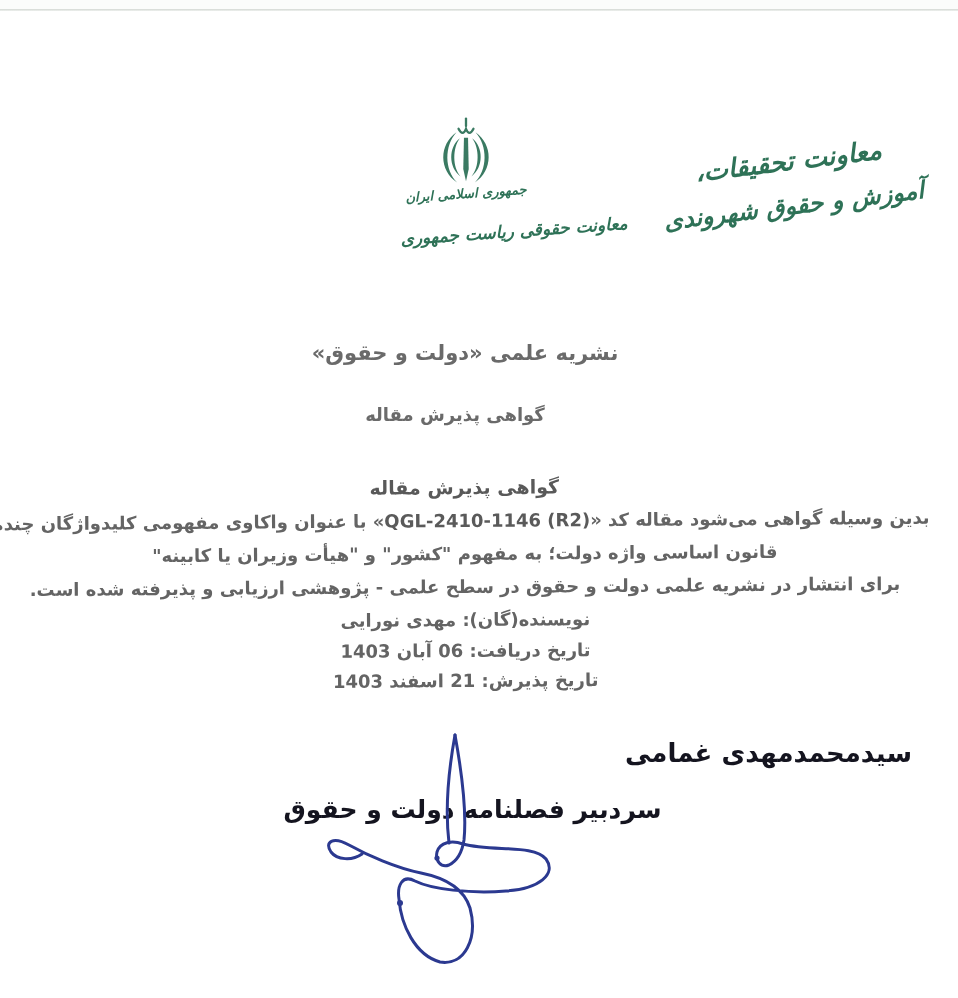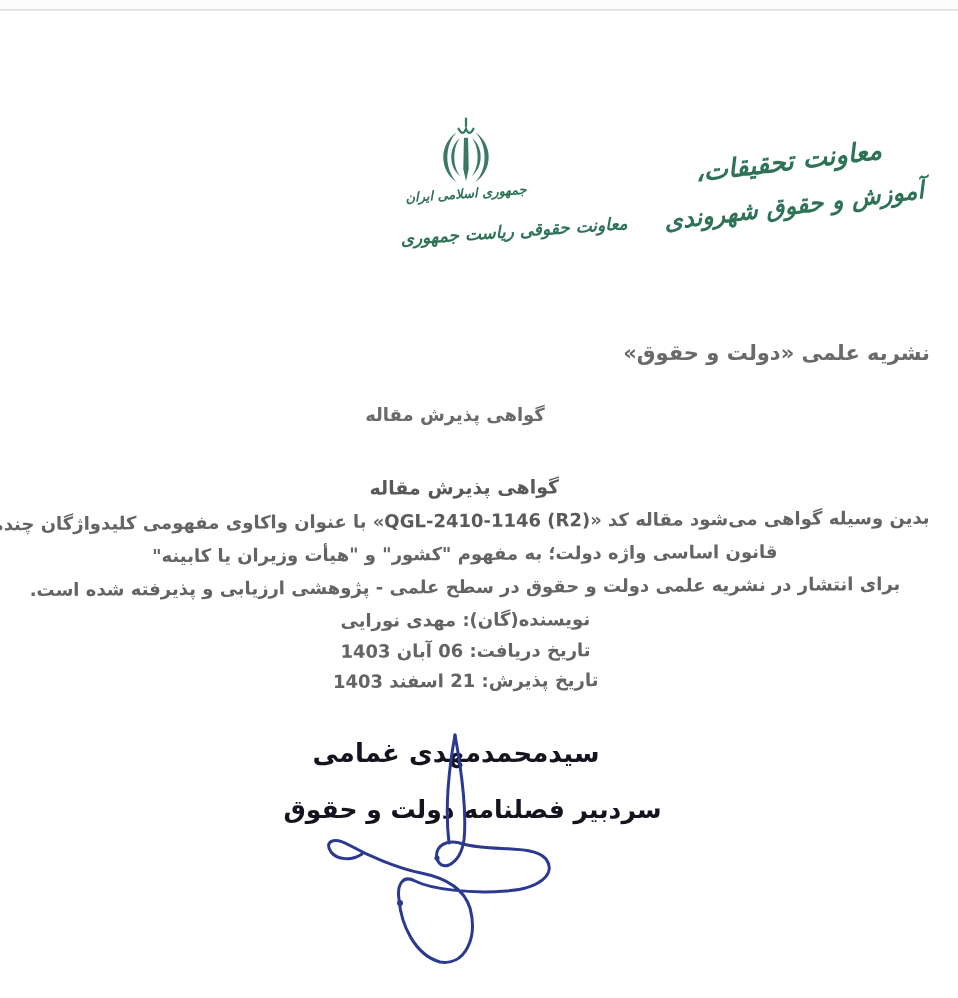--- a/index.html
+++ b/index.html
@@ -31,41 +31,41 @@
     white-space:nowrap; transform:rotate(-4deg);
   }
   .hdr-left-l2 {
     position:absolute; top:221px; left:383px; width:262px; text-align:center;
     color:#2e7257; font-style:italic; font-weight:bold; font-size:17px;
     white-space:nowrap; transform:rotate(-4deg);
   }
 
   
   .journal-title {
-    position:absolute; top:341px; left:0; width:930px; text-align:right;
+    position:absolute; top:341px; left:0; width:930px; text-align:center;
     color:#6a6a6a; font-size:21px; font-weight:bold;
   }
   .cert-label-top {
     position:absolute; top:404px; left:0; width:910px; text-align:center;
     color:#6a6a6a; font-size:18px; font-weight:bold;
   }
 
   
   .body-block {
     position:absolute; top:471px; left:0; width:930px; text-align:center;
     color:#646464; transform:rotate(-0.4deg);
   }
   .body-line { height:33px; line-height:33px; font-size:18px; font-weight:bold; white-space:nowrap; }
   .body-heading { font-size:19px; color:#595959; }
   .code { font-weight:bold; color:#5a5a5a; }
   .dates-gap { height:30px; line-height:30px; }
 
   
   .sign-name {
-    position:absolute; top:738px; left:0; width:912px; text-align:center;
+    position:absolute; top:738px; left:0; width:912px; 
     color:#14141f; font-size:26px; font-weight:bold;
   }
   .sign-title {
     position:absolute; top:795px; left:0; width:945px; text-align:center;
     color:#14141f; font-size:25px; font-weight:bold;
   }
   .signature-svg { position:absolute; top:0; left:0; width:958px; height:998px; pointer-events:none; }
 </style>
 </head>
 <body>

